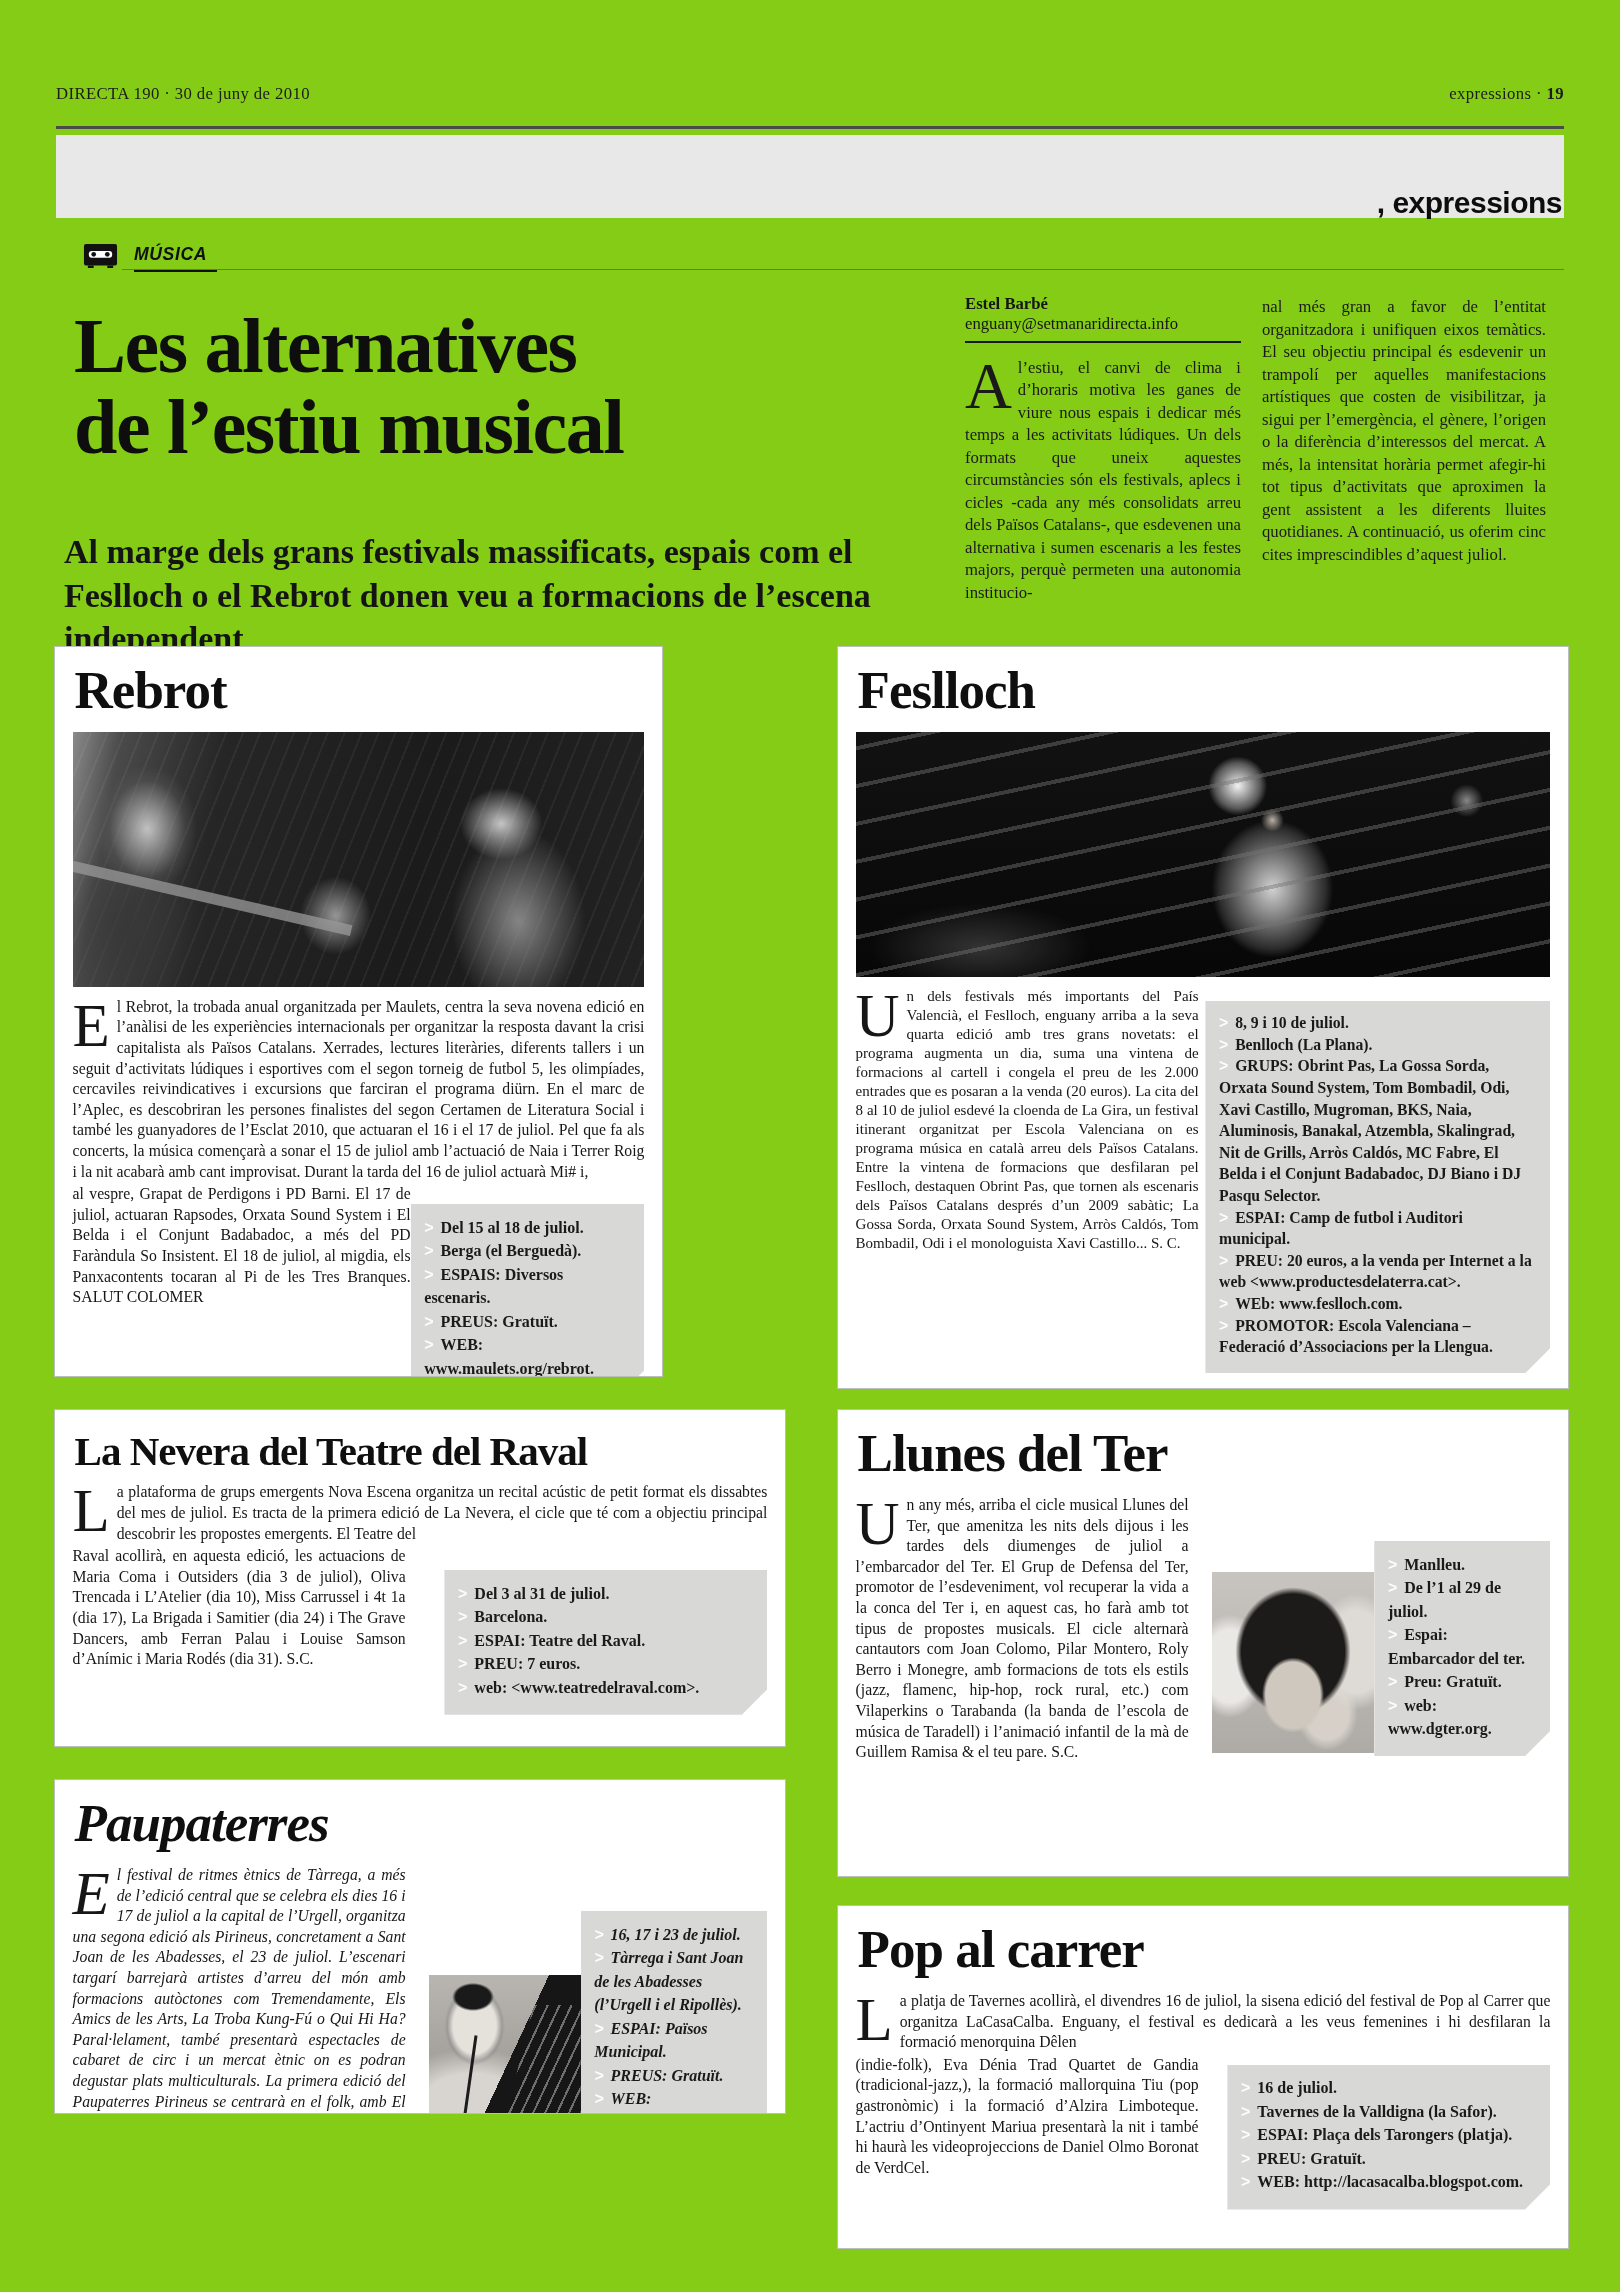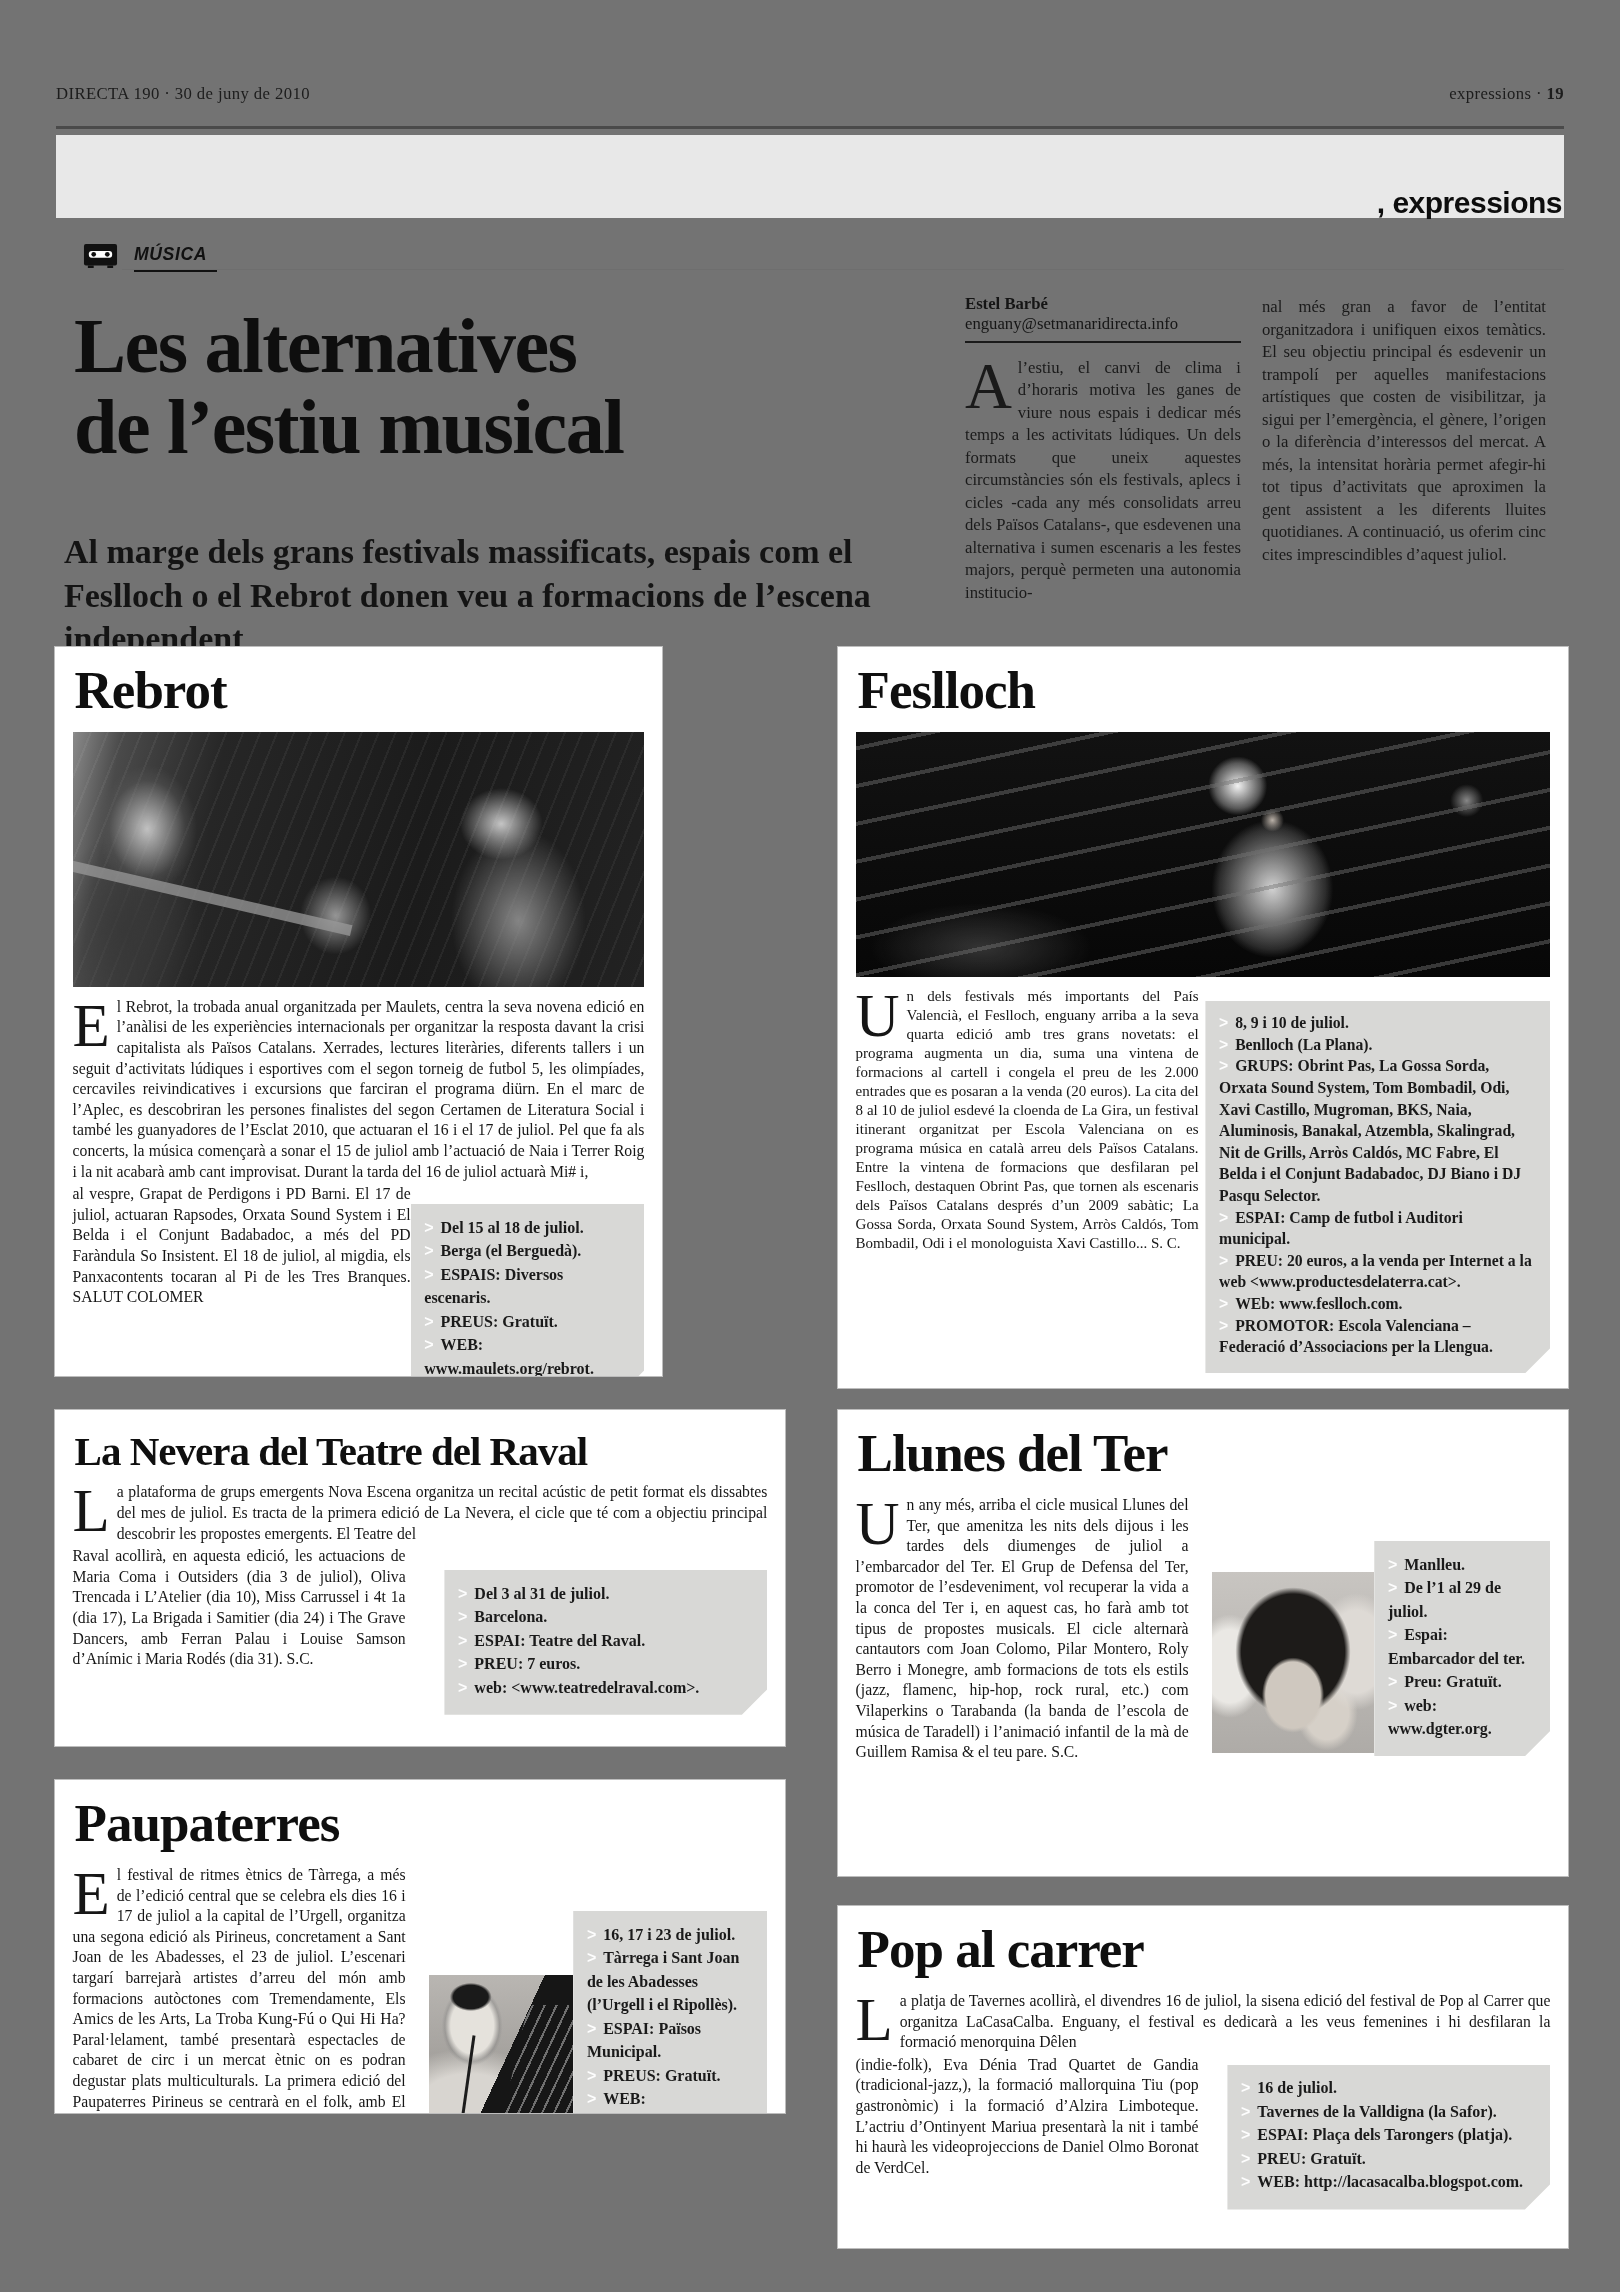--- a/index.html
+++ b/index.html
@@ -1,18 +1,18 @@
 <!DOCTYPE html>
 <html><head>
 <meta charset="utf-8">
 <style>
   * { margin:0; padding:0; box-sizing:border-box; }
   html,body { background:#ffffff; }
   #page {
-    position:relative; width:1620px; height:2293px; background:#737373;
+    position:relative; width:1620px; height:2293px; background:#84cc16;
     font-family:"Liberation Serif", serif; color:#151515; overflow:hidden;
   }
   
   .masthead { position:absolute; left:56px; right:56px; top:84px; display:flex; justify-content:space-between;
               font-size:16.7px; letter-spacing:0.4px; color:#1c1c1c; }
   .masthead .pg { font-weight:700; }
   .toprule { position:absolute; left:56px; right:56px; top:126px; height:2.9px; background:#4a4a4a; }
   .banner { position:absolute; left:56px; right:56px; top:135px; height:83px; background:#e8e8e8; }
   .banner .banner-word { position:absolute; right:2px; bottom:-2px; font-family:"Liberation Sans",sans-serif;
               font-weight:700; font-size:30px; color:#0d0d0d; letter-spacing:-0.5px; }
@@ -199,21 +199,21 @@
           <div class="info-item"><span class="chev">&gt;</span><span>Manlleu.</span></div>
           <div class="info-item"><span class="chev">&gt;</span><span>De l’1 al 29 de juliol.</span></div>
           <div class="info-item"><span class="chev">&gt;</span><span>Espai: Embarcador del ter.</span></div>
           <div class="info-item"><span class="chev">&gt;</span><span>Preu: Gratuït.</span></div>
           <div class="info-item"><span class="chev">&gt;</span><span>web: www.dgter.org.</span></div>
         </div>
       </div>
     </div>
   </div>
 
-  <div class="secbox" style="left:54px; top:1779px; width:732px; height:335px;">
+  <div class="secbox" style="left:54px; top:1779px; width:732px; height:335px;font-style:italic;">
     <h2 class="sec-title">Paupaterres</h2>
     <div class="split">
       <p class="body leftcol w-paup"><span class="dropcap">E</span><span>l festival de ritmes ètnics de Tàrrega, a més de l’edició central que se celebra els dies 16 i 17 de juliol a la capital de l’Urgell, organitza una segona edició als Pirineus, concretament a Sant Joan de les Abadesses, el 23 de juliol. L’escenari targarí barrejarà artistes d’arreu del món amb formacions autòctones com Tremendamente, Els Amics de les Arts, La Troba Kung-Fú o Qui Hi Ha? Paral·lelament, també presentarà espectacles de cabaret de circ i un mercat ètnic on es podran degustar plats multiculturals. La primera edició del Paupaterres Pirineus se centrarà en el folk, amb El Drapaire Musical i Bonaflaira, entre altres formacions.</span></p>
       <div class="rightcol">
         <div class="photo ph-paup photo-paupaterres"></div>
         <div class="infobox">
           <div class="info-item"><span class="chev">&gt;</span><span>16, 17 i 23 de juliol.</span></div>
           <div class="info-item"><span class="chev">&gt;</span><span>Tàrrega i Sant Joan de les Abadesses (l’Urgell i el Ripollès).</span></div>
           <div class="info-item"><span class="chev">&gt;</span><span>ESPAI: Països Municipal.</span></div>
           <div class="info-item"><span class="chev">&gt;</span><span>PREUS: Gratuït.</span></div>

